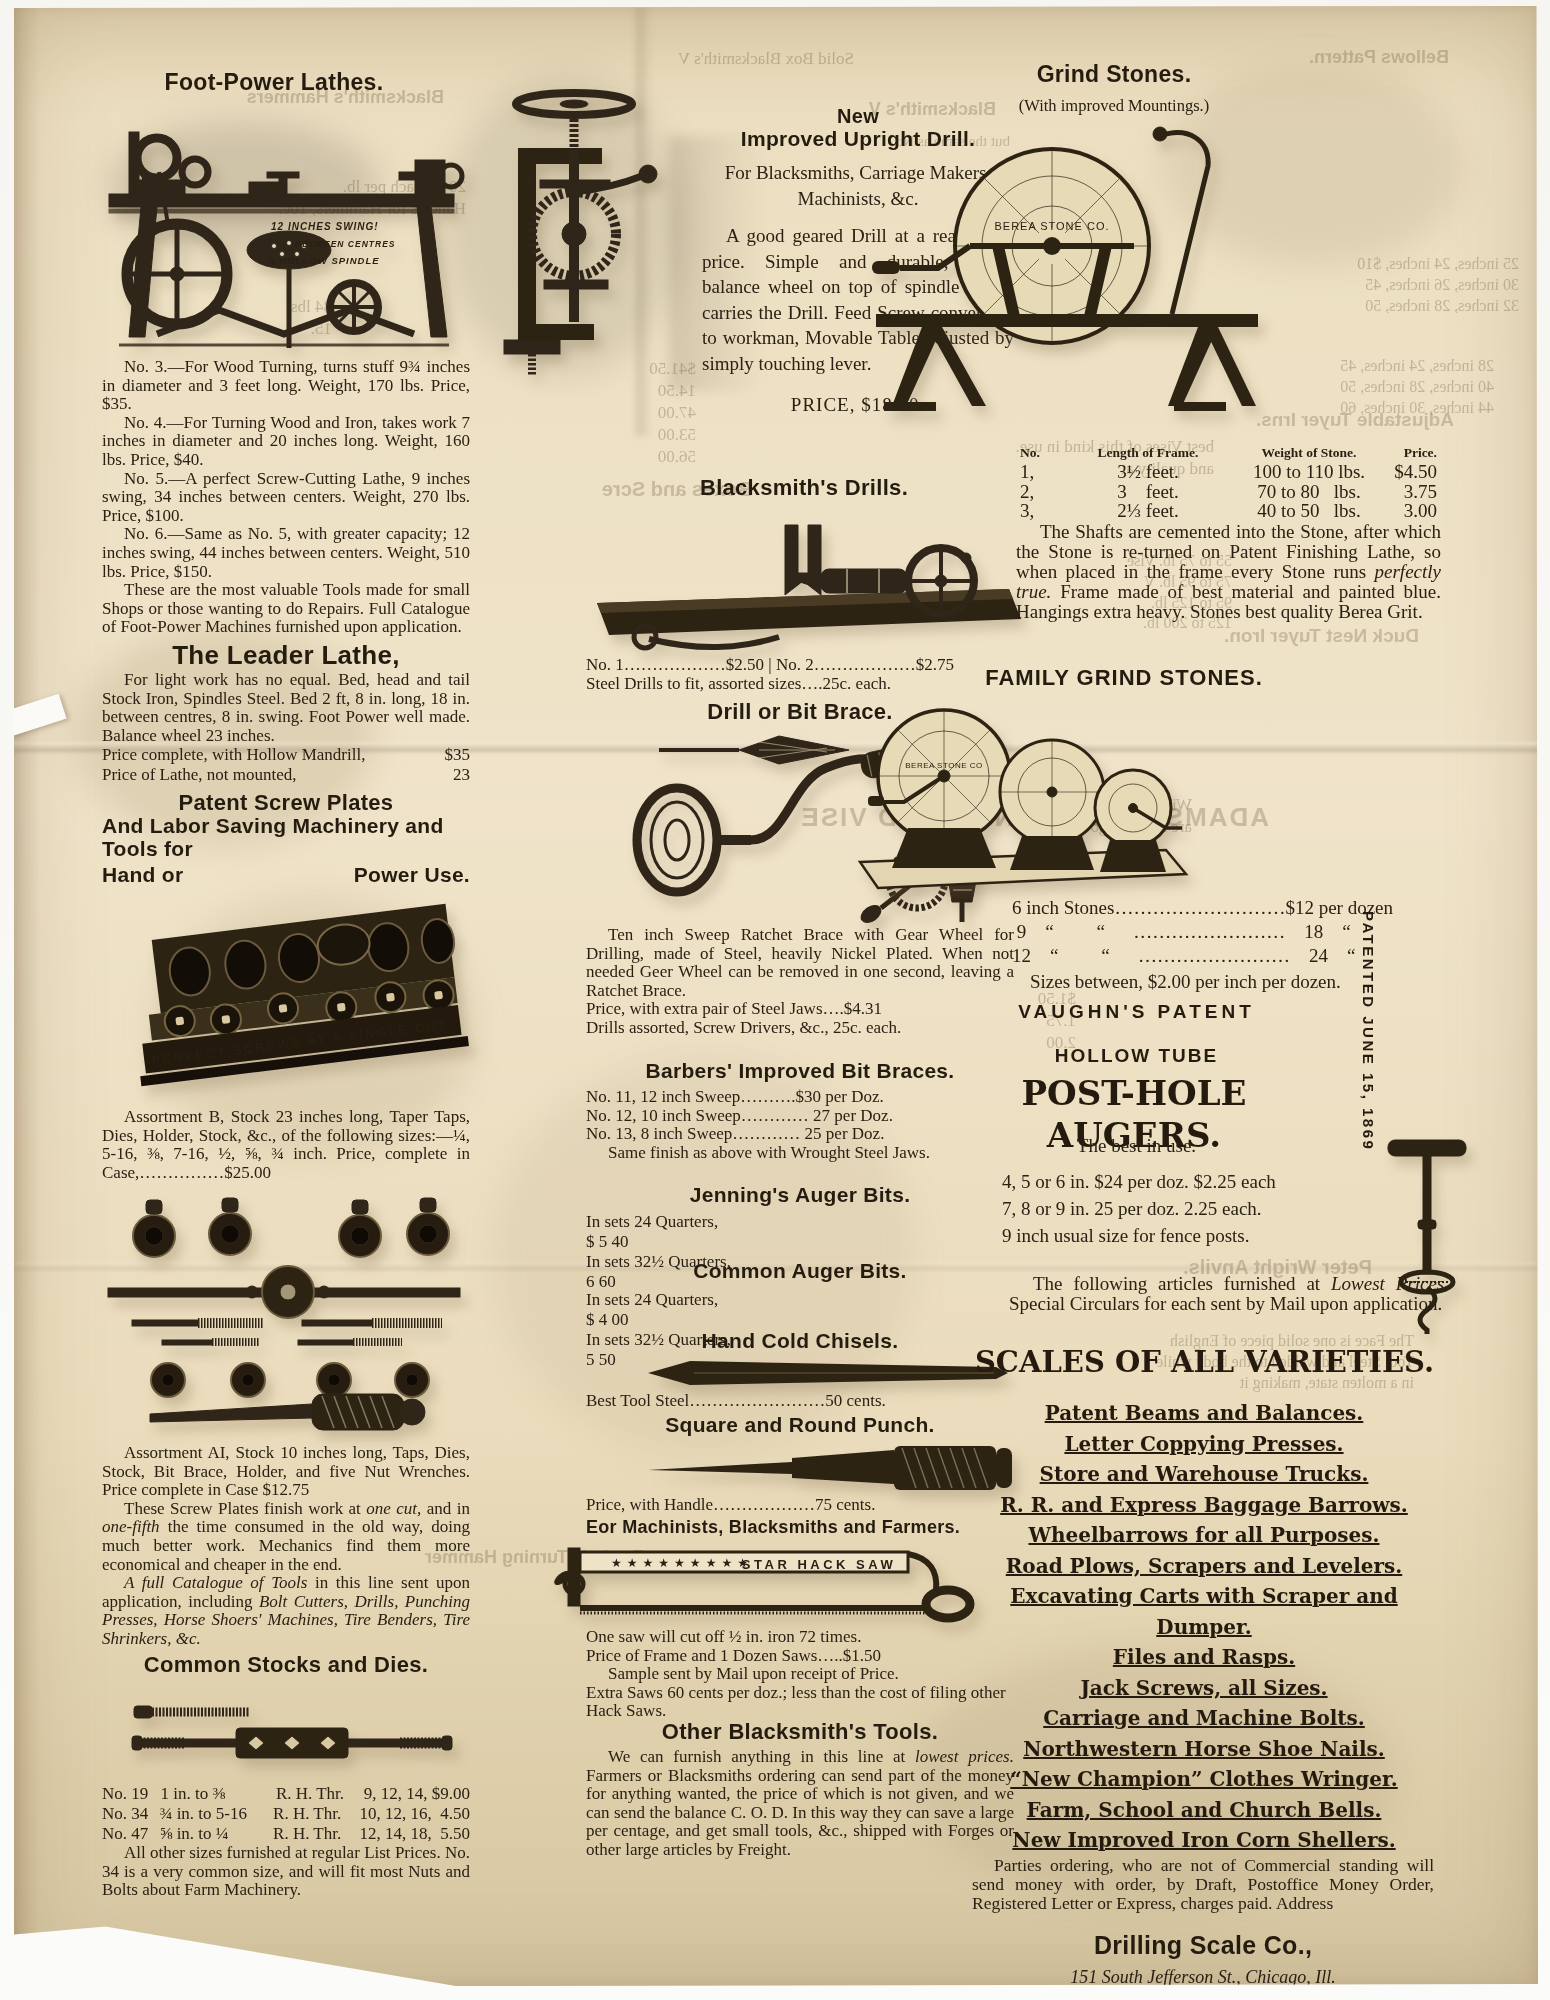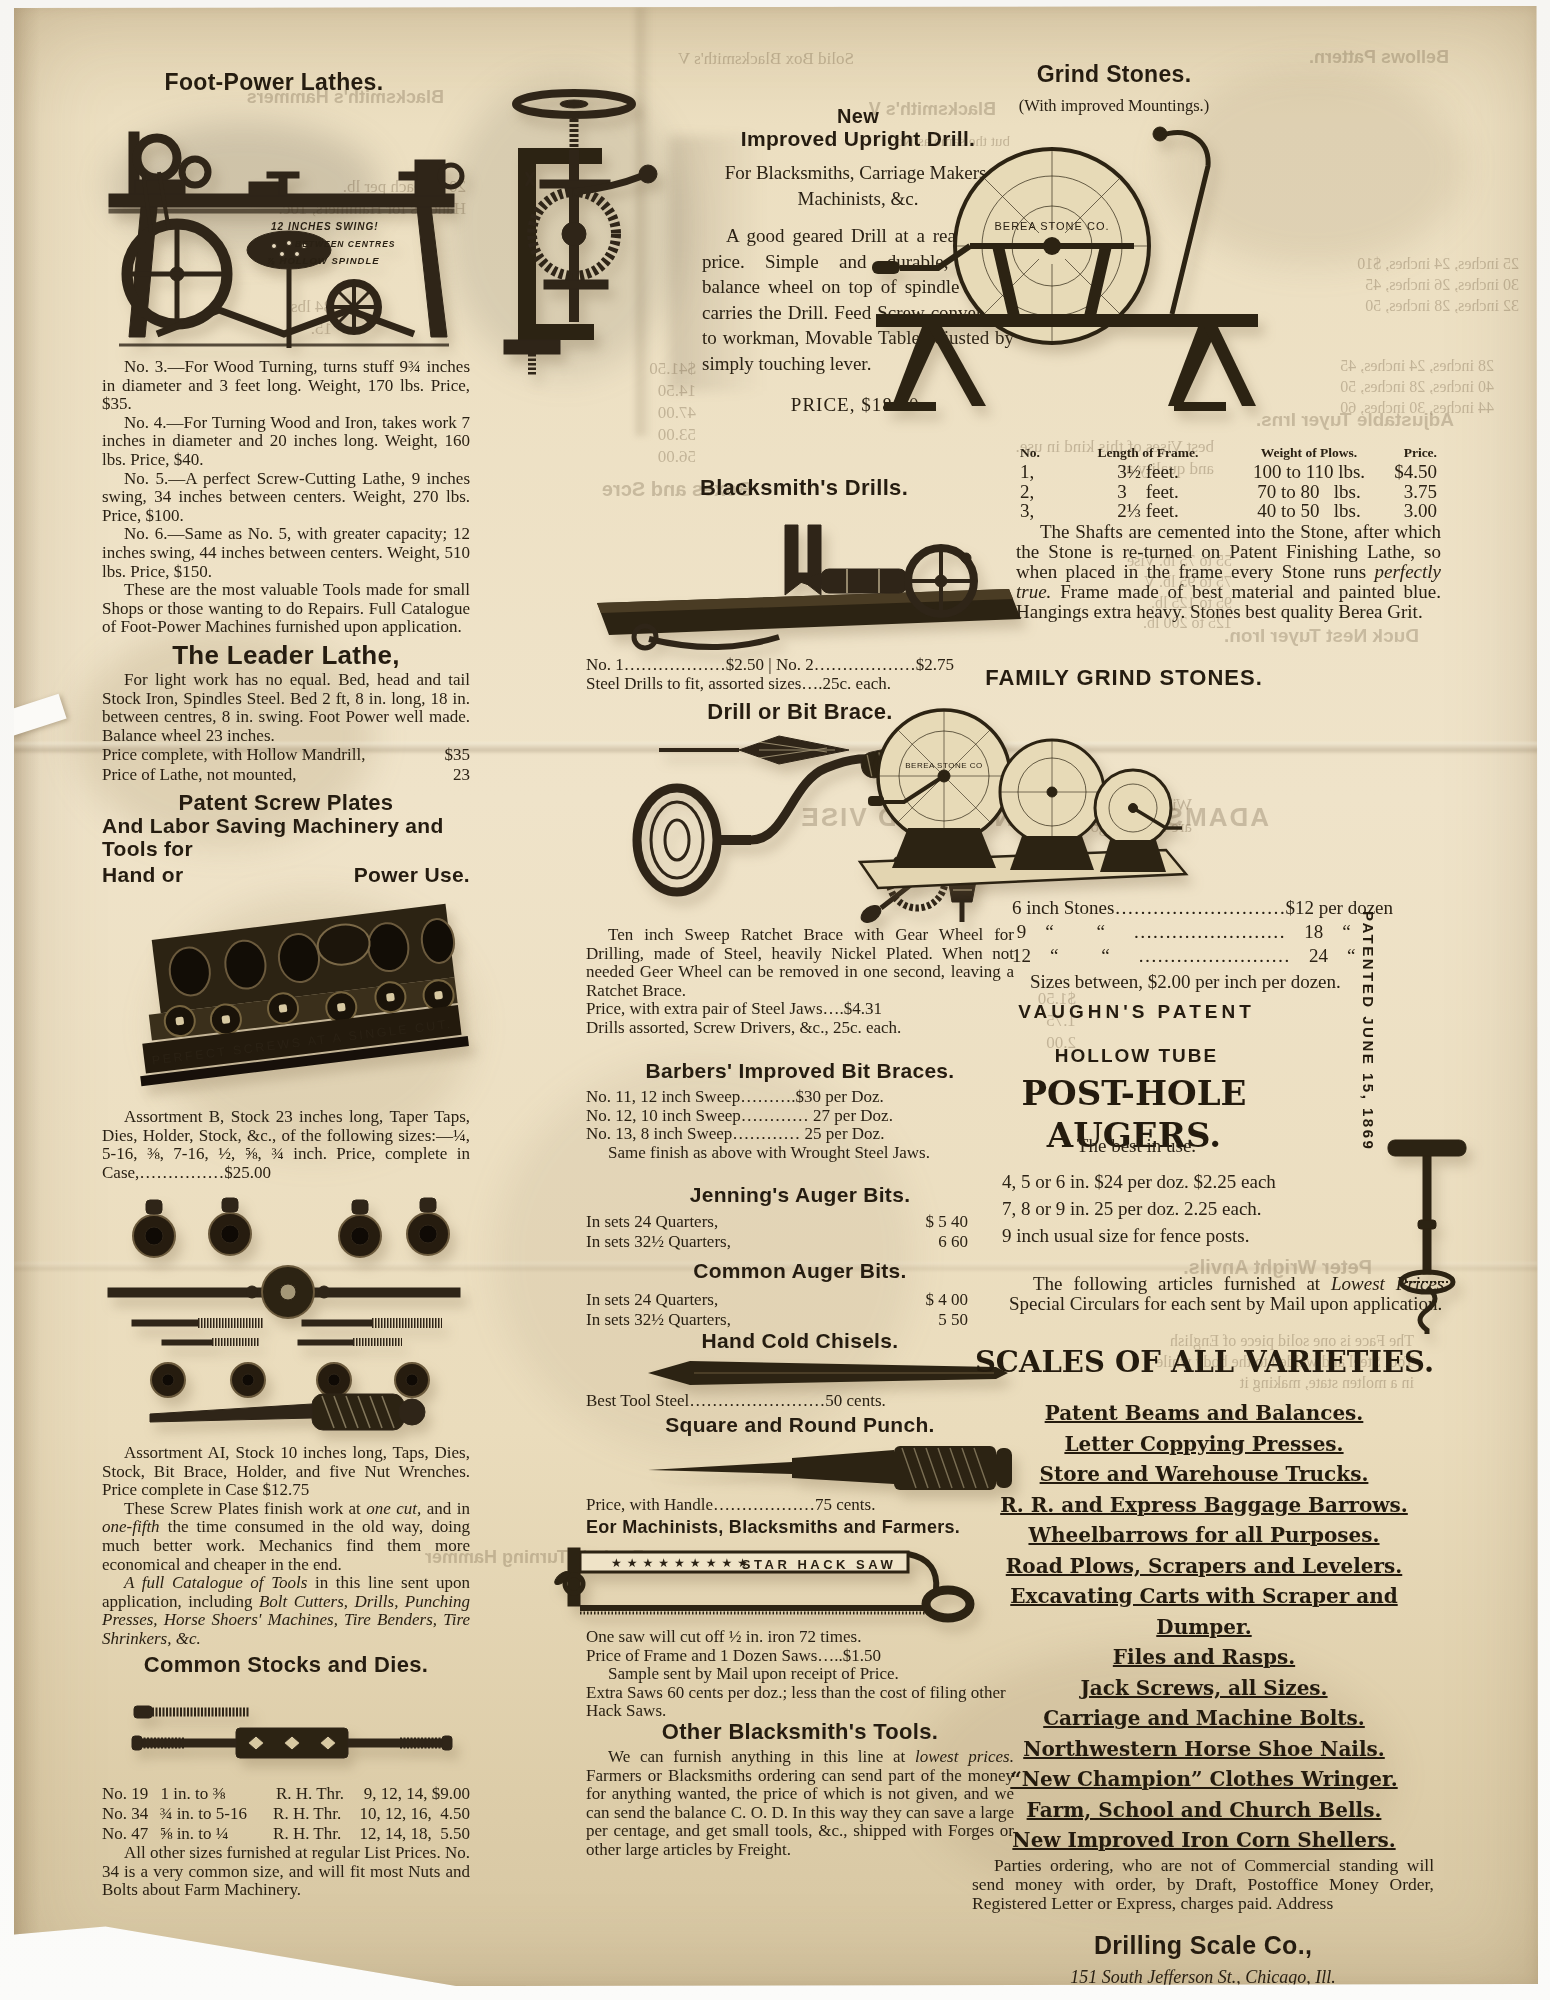--- a/index.html
+++ b/index.html
@@ -20,21 +20,21 @@
   .ghost.gb{font-family:"Liberation Sans",sans-serif;font-weight:700;color:rgba(95,76,50,.27);}
   .h-goth{font-family:"Liberation Sans",sans-serif;font-weight:700;color:#251c10;letter-spacing:.3px;line-height:1.08;}
   .c{text-align:center;}
   p.b{font:17px/18.6px "Liberation Serif",serif;margin:0;text-align:justify;text-indent:22px;color:#2a2114;}
   p.ni{text-indent:0;text-align:left;}
   em{font-style:italic;}
   .pr{display:flex;justify-content:space-between;font:17px/20px "Liberation Serif",serif;color:#2a2114;}
   .hp{display:flex;justify-content:space-between;margin-top:4px;}
   .dies-row{display:flex;font:17px/20px "Liberation Serif",serif;color:#2a2114;white-space:pre;}
   .dc1{width:64px;}.dc2{width:126px;}.dc3{width:96px;}.dc4{flex:1;}
-  .jrow{display:flex;justify-content:space-between;padding-right:42px;font:17px/20px "Liberation Serif",serif;color:#2a2114;}
+  .jrow{display:flex;justify-content:space-between;padding-right:42px;font:17px/20px "Liberation Serif",serif;color:#2a2114;flex-direction:column;}
   .grow{display:flex;font:19px/19.5px "Liberation Serif",serif;color:#2a2114;white-space:pre;}
   .ghdr{font:700 13.5px/18px "Liberation Serif",serif;}
   .gc0{width:52px;padding-left:4px;}.gc1{width:152px;text-align:center;}.gc2{width:170px;text-align:center;}.gc3{flex:1;text-align:right;padding-right:4px;}
   .serif19{font:19px/25.5px "Liberation Serif",serif;color:#2a2114;}
   .just19{font:19px/20px "Liberation Serif",serif;color:#2a2114;text-align:justify;text-indent:24px;margin:0;}
   .pre19{font:19px/24px "Liberation Serif",serif;color:#2a2114;white-space:pre;}
   .big-serif{font-family:"DejaVu Serif",serif;font-weight:700;color:#241b0e;}
   .vtext{writing-mode:vertical-rl;font:700 15px/18px "Liberation Sans",sans-serif;letter-spacing:2.5px;color:#241b0e;}
   .scales-item{font:700 20px/30.5px "DejaVu Serif",serif;text-align:center;color:#241b0e;margin:0;text-decoration:underline;}
   .eng{filter:drop-shadow(6px 9px 6px rgba(110,90,60,.25));}
@@ -514,21 +514,21 @@
       </g>
       <line x1="128" y1="128" x2="292" y2="128" stroke-width="6"></line>
       <path d="M128,128 L96,150 L58,150" stroke-width="6"></path>
       <path d="M318,18 C346,8 368,22 366,48 L330,196" stroke-width="5"></path>
       <circle cx="318" cy="16" r="7" fill="#2c2313"></circle>
     </g>
     <text x="210" y="112" text-anchor="middle" font-size="11" letter-spacing="1">BEREA STONE CO.</text>
   </svg>
 
   <div class="flow" style="left:1002px;top:438px;width:425px;">
-    <div class="grow ghdr"><span class="gc0">No.</span><span class="gc1">Length of Frame.</span><span class="gc2">Weight of Plows.</span><span class="gc3">Price.</span></div>
+    <div class="grow ghdr"><span class="gc0">No.</span><span class="gc1">Length of Frame.</span><span class="gc2">Weight of Stone.</span><span class="gc3">Price.</span></div>
     <div class="grow"><span class="gc0">1,</span><span class="gc1">3½ feet.</span><span class="gc2">100 to 110 lbs.</span><span class="gc3">$4.50</span></div>
     <div class="grow"><span class="gc0">2,</span><span class="gc1">3    feet.</span><span class="gc2">70 to 80   lbs.</span><span class="gc3">3.75</span></div>
     <div class="grow"><span class="gc0">3,</span><span class="gc1">2⅓ feet.</span><span class="gc2">40 to 50   lbs.</span><span class="gc3">3.00</span></div>
   </div>
 
   <p class="just19" style="left:1002px;top:516px;width:425px;"><span>The Shafts are  cemented  into  the  Stone, after which the Stone is re-turned on Patent Finishing Lathe, so when placed in the frame every  Stone  runs  </span><em>perfectly  true.</em><span>   Frame made of  best  material  and  painted  blue. Hangings extra heavy.   Stones  best  quality Berea Grit.</span></p>
 
   <div class="h-goth c" style="left:900px;top:660px;width:420px;font-size:22px;letter-spacing:1px;">FAMILY GRIND STONES.</div>
 
   <svg class="eng" style="left:842px;top:686px;" width="335" height="200" viewBox="0 0 335 200">

